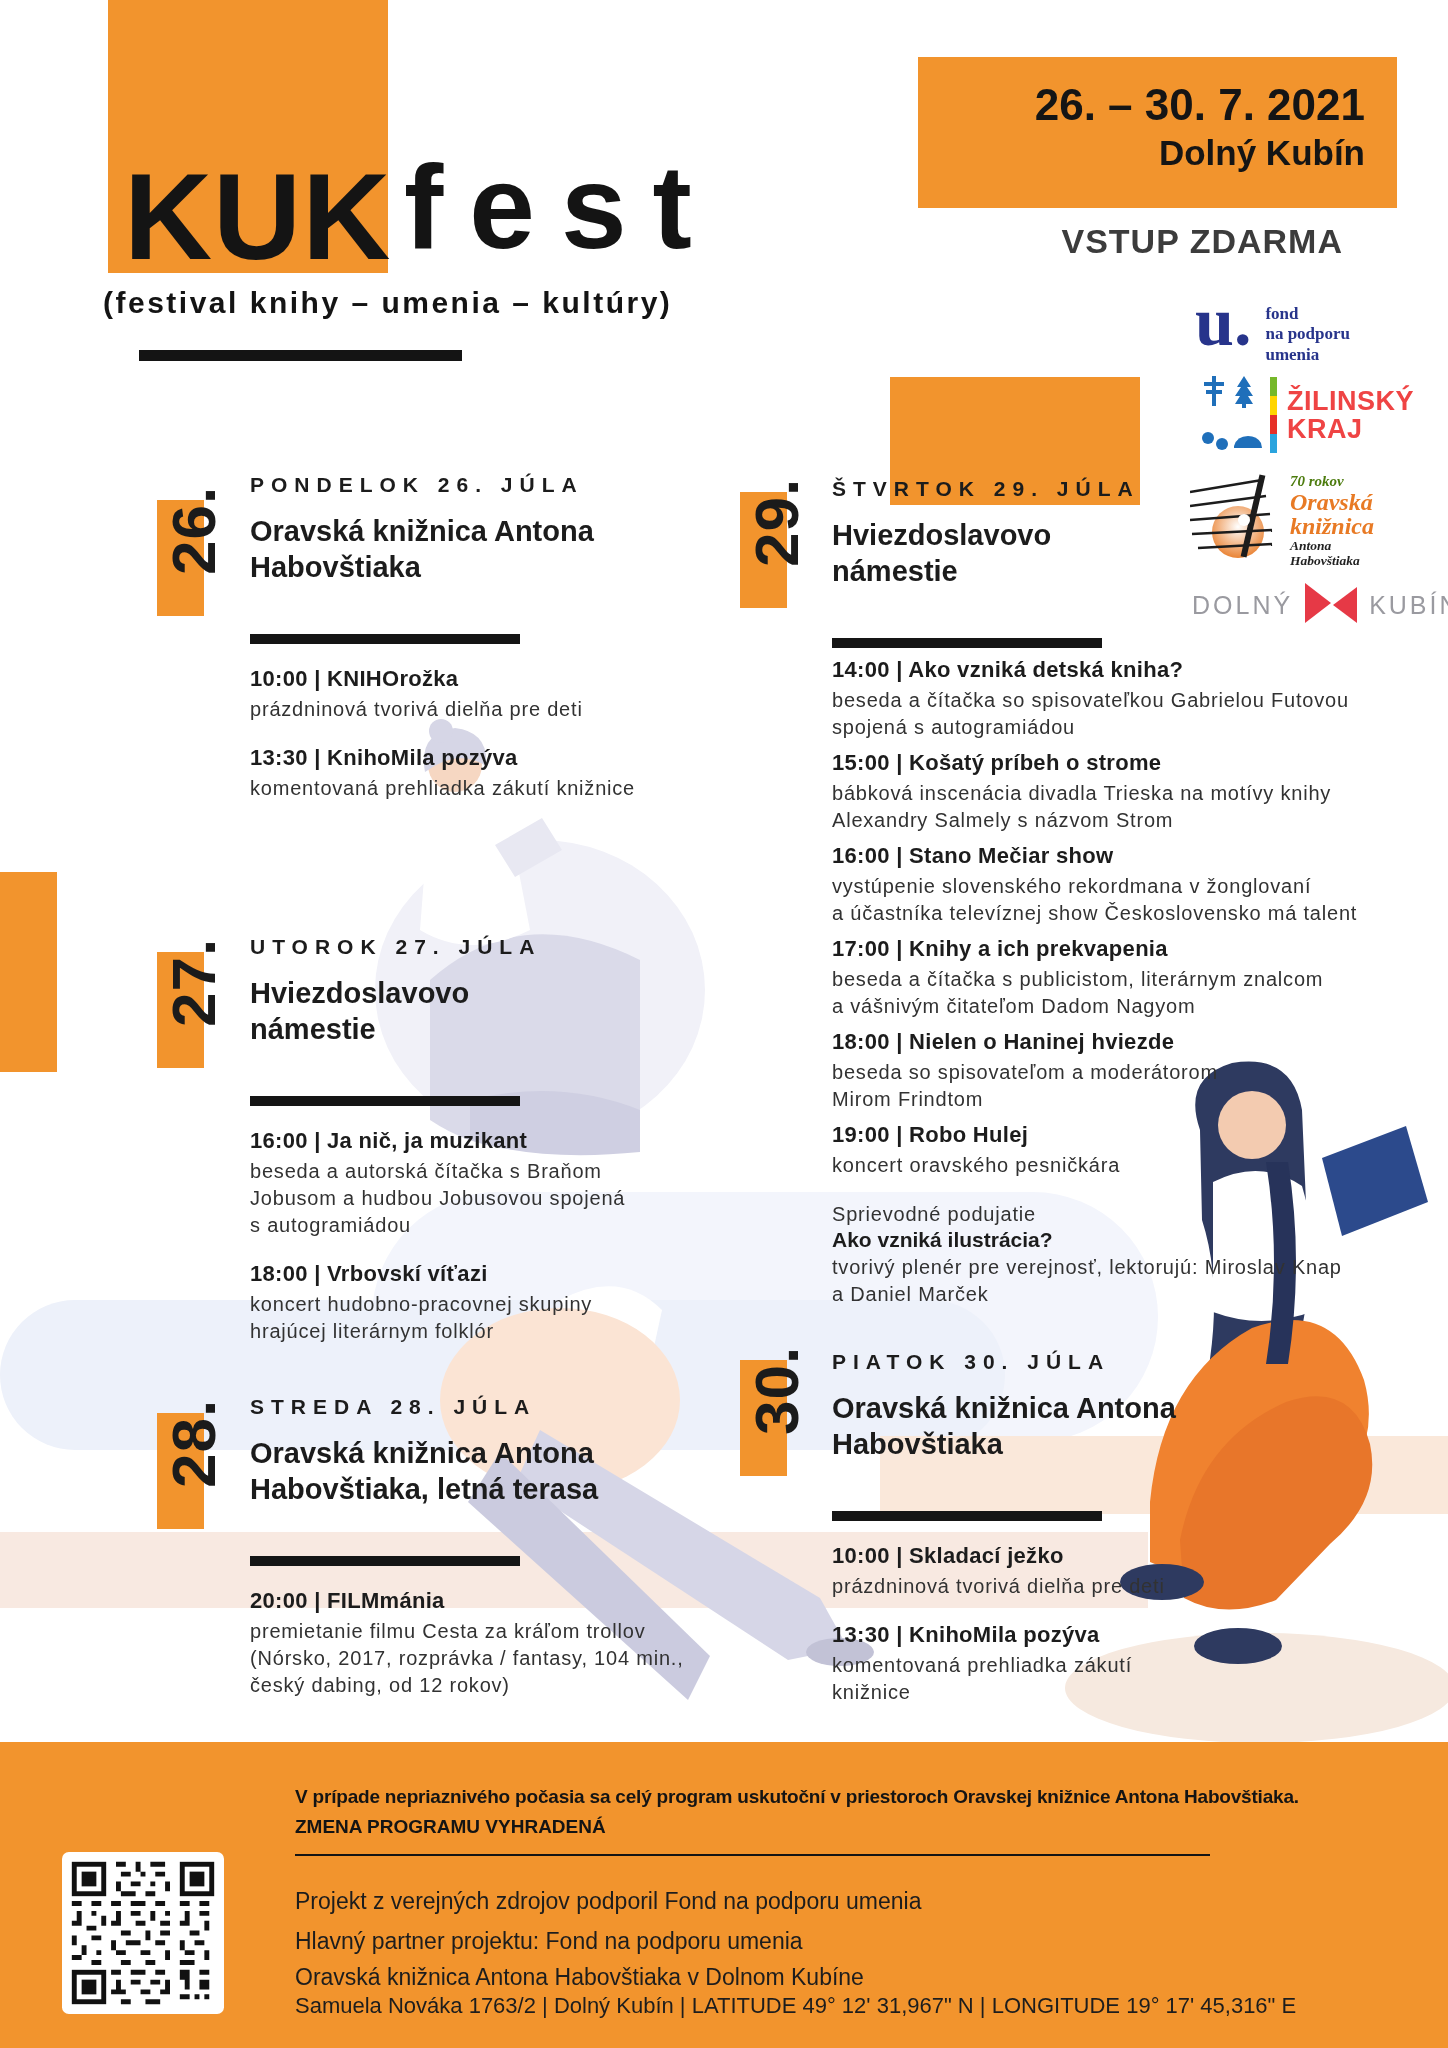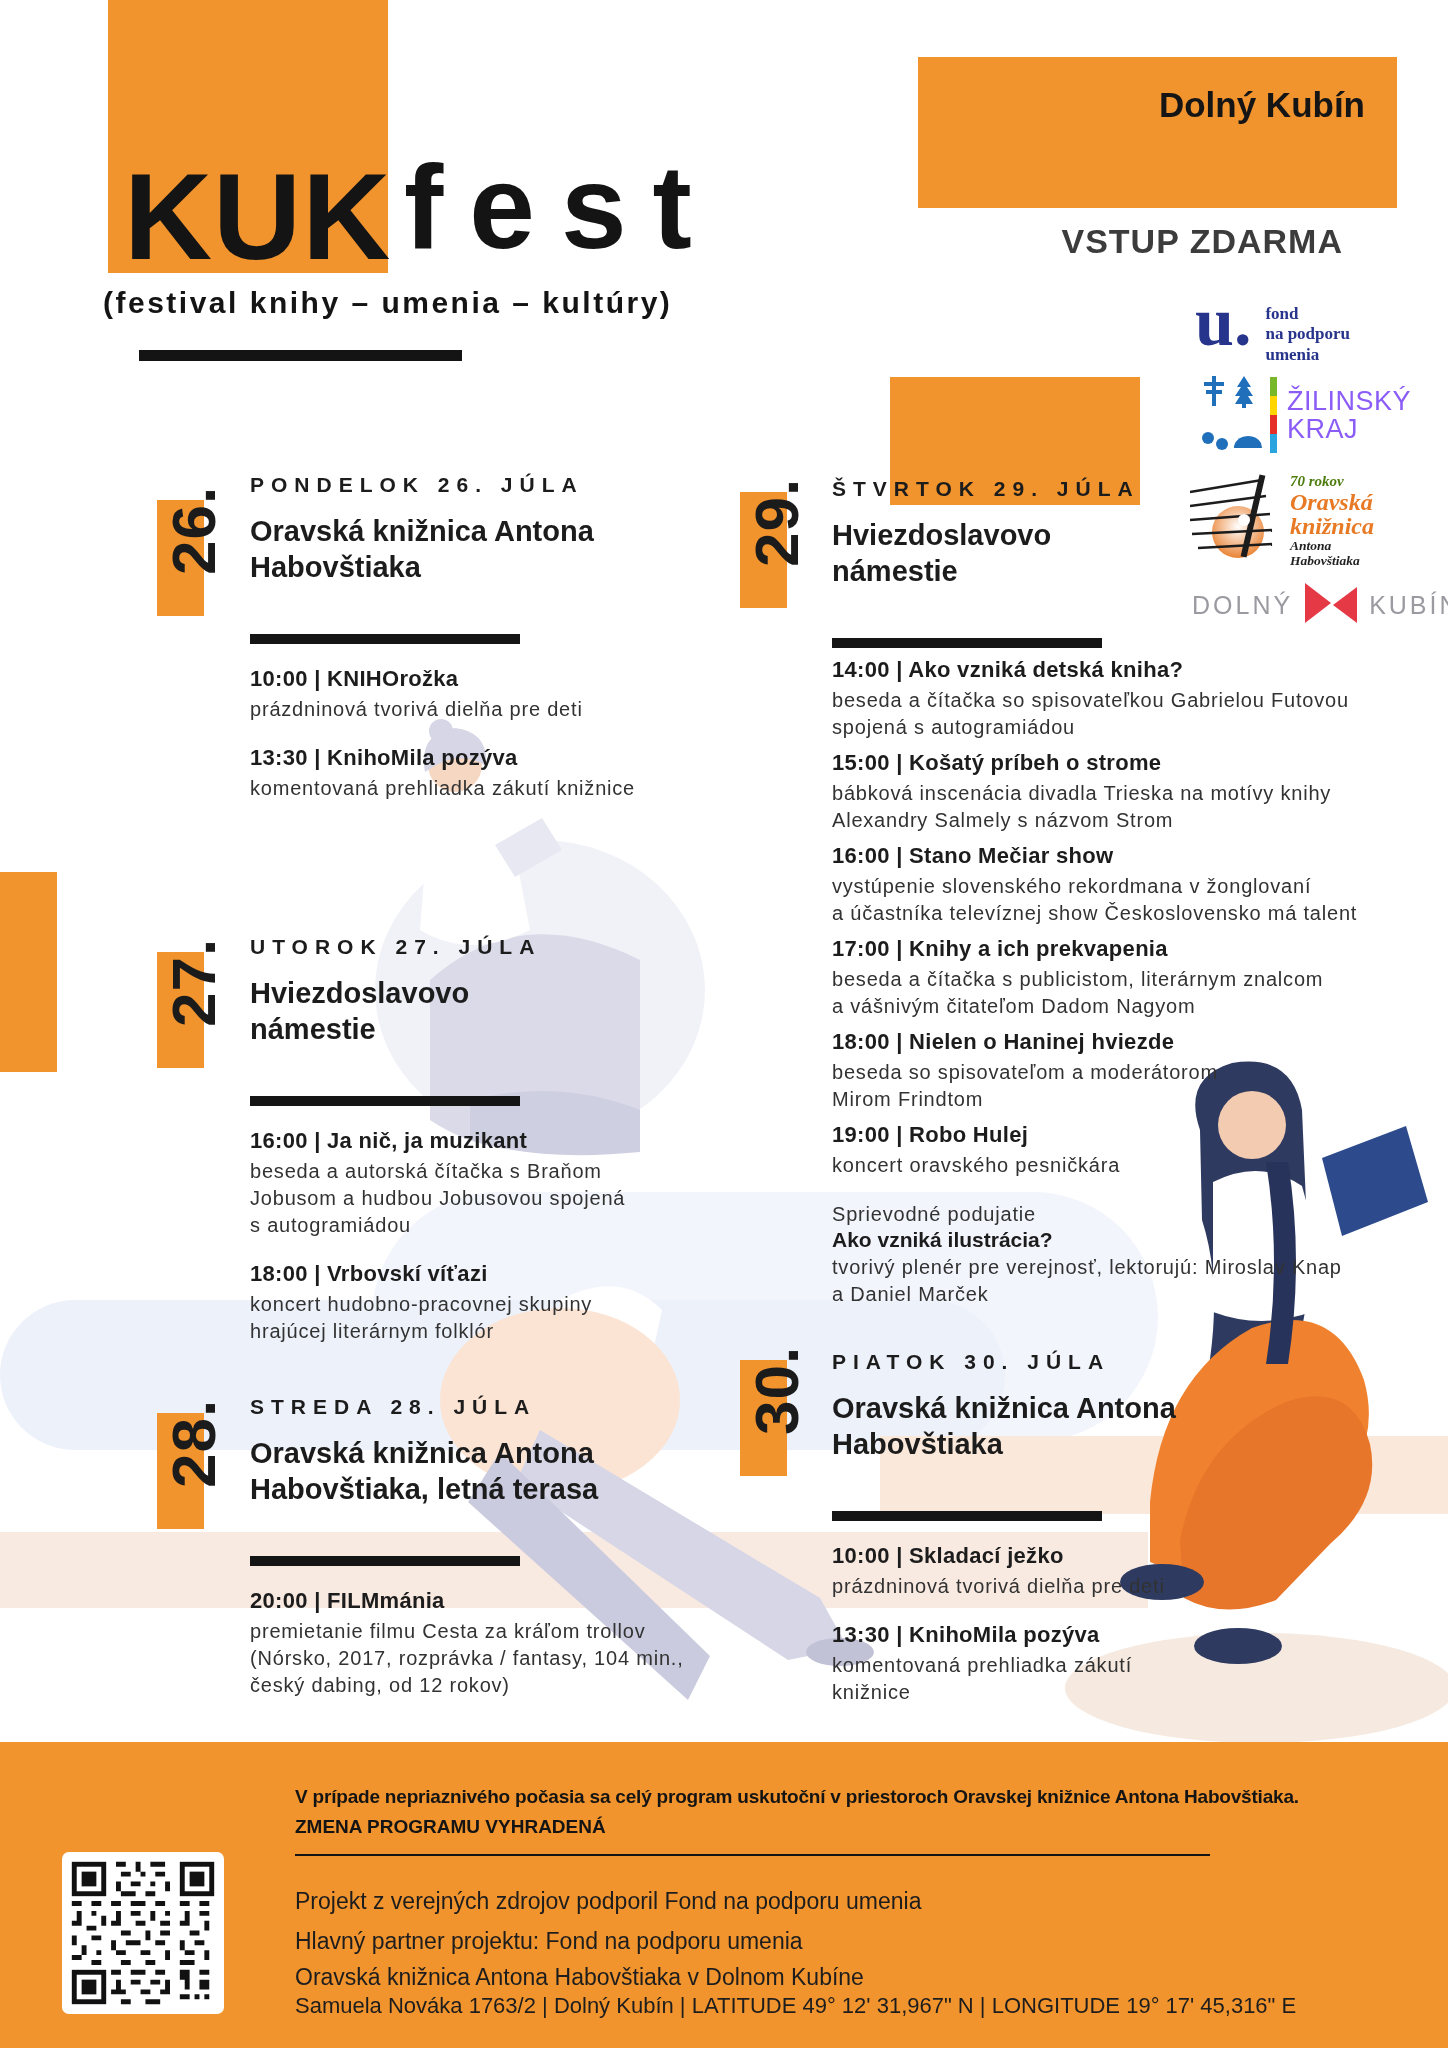--- a/index.html
+++ b/index.html
@@ -19,21 +19,21 @@
   .date-range{font-size:44px;font-weight:800;color:#151515;line-height:1.1;}
   .date-city{font-size:35px;font-weight:800;color:#151515;margin-top:4px;}
   .admission{left:911px;top:222px;width:432px;text-align:right;font-size:34px;font-weight:800;letter-spacing:1px;color:#3c3c3c;}
   
   .sponsor{display:flex;align-items:flex-start;}
   .fpu{left:1195px;top:296px;}
   .fpu .mark{font-family:"Liberation Serif",serif;font-size:70px;font-weight:700;color:#27348B;line-height:0.75;}
   .fpu .lines{margin-left:14px;margin-top:8px;font-family:"Liberation Serif",serif;font-size:17px;font-weight:700;color:#27348B;line-height:1.2;}
   .zk{left:1200px;top:376px;align-items:center;}
   .zk .stripe{width:7px;height:76px;margin:0 10px 0 8px;background:linear-gradient(180deg,#76b82a 0 25%,#ffd500 25% 50%,#e63027 50% 75%,#2aa4de 75% 100%);}
-  .zk .zk-text{font-size:27px;font-weight:400;color:#8b5cf6;line-height:1.05;letter-spacing:0.5px;}
+  .zk .zk-text{font-size:27px;font-weight:700;color:#ef4444;line-height:1.05;letter-spacing:0.5px;}
   .ok{left:1190px;top:474px;}
   .ok .ok-text{margin-left:12px;line-height:1.05;}
   .ok .t70{font-family:"Liberation Serif",serif;font-style:italic;font-weight:700;font-size:15px;color:#4d7c0f;}
   .ok .tor{font-family:"Liberation Serif",serif;font-style:italic;font-weight:700;font-size:24px;color:#E87A25;line-height:1.0;}
   .ok .tan{font-family:"Liberation Serif",serif;font-style:italic;font-weight:700;font-size:13.5px;color:#222;line-height:1.15;}
   .dk{left:1192px;top:583px;align-items:center;}
   .dk .dk-text{font-size:25px;letter-spacing:3px;color:#9A9AA0;}
   .dk svg{margin:0 8px;}
   
   .day{position:absolute;width:620px;z-index:2;}
@@ -118,20 +118,21 @@
     </g>
   </svg>
 
   <div class="abs kuk-square"></div>
   <div class="abs kuk-word">KUK</div>
   <div class="abs fest-word">fest</div>
   <div class="abs subtitle">(festival knihy – umenia – kultúry)</div>
   <div class="abs subtitle-bar"></div>
 
   <div class="abs date-badge">
+    <div class="date-range">26. – 30. 7. 2021</div>
     <div class="date-city">Dolný Kubín</div>
   </div>
   <div class="abs admission">VSTUP ZDARMA</div>
 
   <div class="abs sponsor fpu">
     <div class="mark">u.</div>
     <div class="lines">
       <div>fond</div>
       <div>na podporu</div>
       <div>umenia</div>

